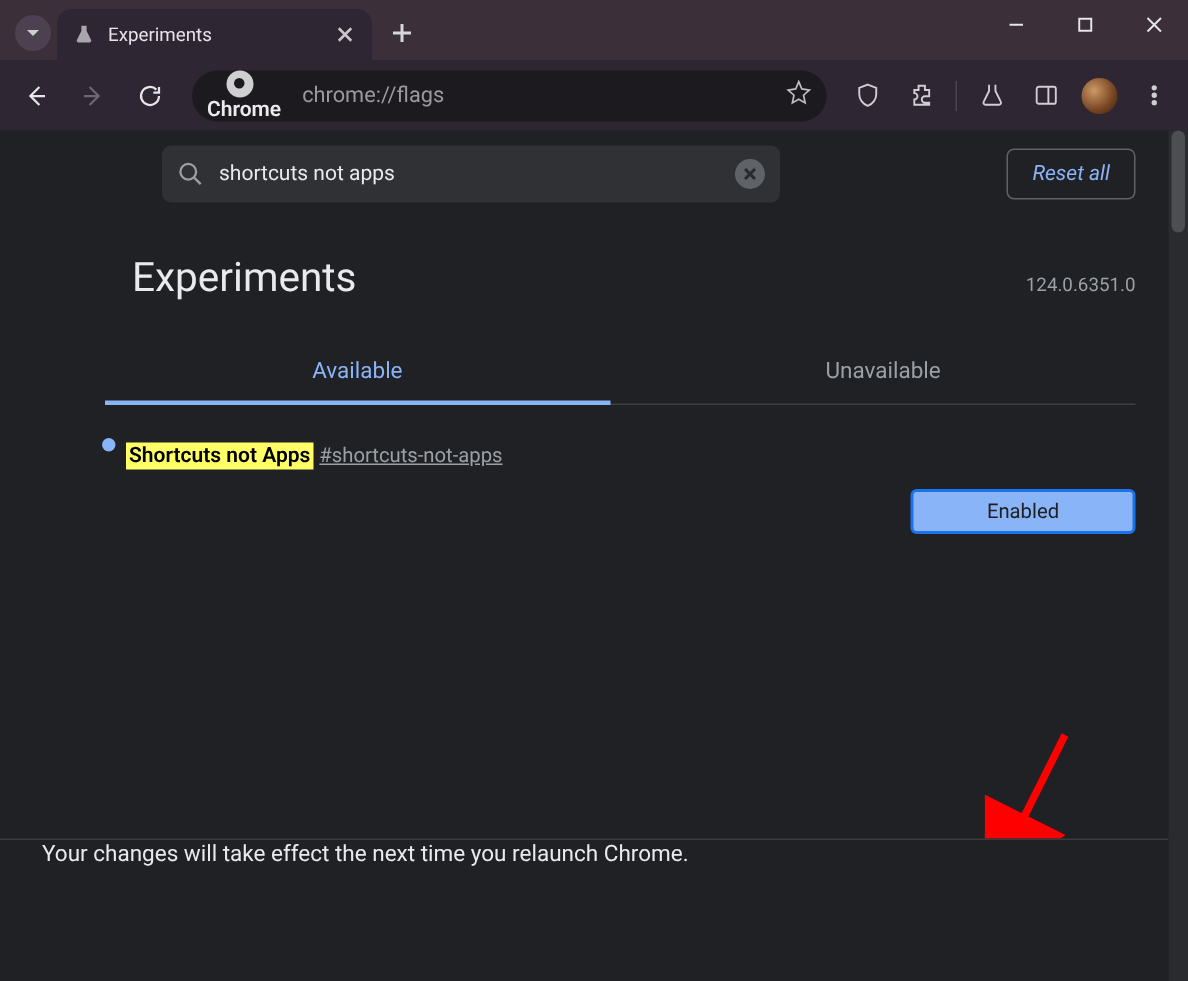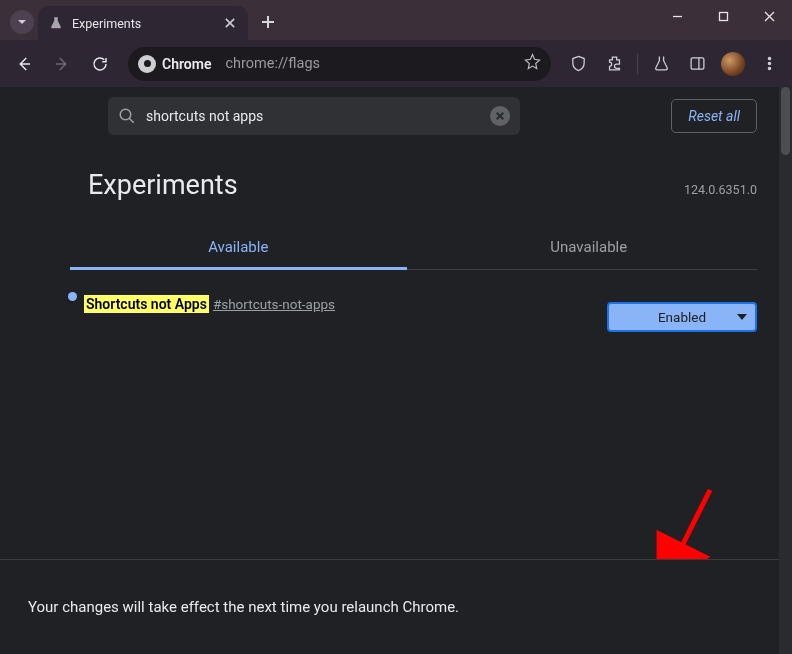--- a/index.html
+++ b/index.html
@@ -20,21 +20,21 @@
   .win-controls { position:absolute; right:0; top:0; display:flex; }
   .win-btn { width:46px; height:32px; display:flex; align-items:center; justify-content:center; cursor:pointer; }
   .win-btn svg { width:11px; height:11px; stroke:#e6e5e8; stroke-width:1.3; fill:none; }
 
   
   .toolbar { height: 47px; background: #2e2633; display:flex; align-items:center; padding: 0 8px; gap: 6px; }
   .nav-btn { width:32px; height:32px; border-radius:50%; display:flex; align-items:center; justify-content:center; cursor:pointer; }
   .nav-btn svg { width:18px; height:18px; stroke:#e6e5e8; stroke-width:2; fill:none; }
   .nav-btn.disabled svg { stroke:#6d6772; }
   .omnibox { flex:1; height:34px; background:#1c191f; border-radius:17px; display:flex; align-items:center; padding:0 10px 0 6px; margin: 0 6px; }
-  .chrome-chip { display:flex; align-items:center; background:transparent; padding:3px 8px 3px 4px; border-radius:12px; margin-right:6px; }
+  .chrome-chip { display:flex; align-items:center; background:transparent; padding:3px 8px 3px 4px; border-radius:12px; margin-right:6px;flex-direction:column; }
   .chrome-chip .cicon { width:18px; height:18px; border-radius:50%; background:#cfcfd2; margin-right:6px; display:flex; align-items:center; justify-content:center; }
   .chrome-chip .cicon::after { content:""; width:7px; height:7px; border-radius:50%; background:#1c191f; }
   .chrome-chip span { color:#eceaee; font-size:14px; font-weight:600; }
   .omnibox-url { color:#9b989f; font-size:14.5px; }
   .omnibox-star { margin-left:auto; }
   .omnibox-star svg { width:17px; height:17px; stroke:#bfbdc2; stroke-width:1.6; fill:none; }
   .tool-icon { width:30px; height:30px; display:flex; align-items:center; justify-content:center; cursor:pointer; }
   .tool-icon svg { width:17px; height:17px; stroke:#cfced2; stroke-width:1.8; fill:none; }
   .tool-sep { width:1px; height:20px; background:#4a4450; margin: 0 2px; }
   .avatar { width:24px; height:24px; border-radius:50%; background: radial-gradient(circle at 35% 35%, #c96 0%, #742 60%, #321 100%); }
@@ -61,26 +61,26 @@
   .tabbtn { flex:1; text-align:center; padding:13px 0; font-size:15px; color:#9aa0a6; cursor:pointer; position:relative; }
   .tabbtn.active { color:#8ab4f8; }
   .tabbtn.active::after { content:""; position:absolute; left:0; right:0; bottom:-1px; height:3px; background:#8ab4f8; }
 
   .flag { display:flex; align-items:flex-start; padding: 18px 0 0 0; gap:16px; position:relative; }
   .flag-dot { position:absolute; left:-2px; top:22px; width:9px; height:9px; border-radius:50%; background:#8ab4f8; }
   .flag-body { flex:1; padding-left:14px; }
   .flag-title { background:#ffff66; color:#000; font-size:14px; font-weight:600; padding:1px 2px; display:inline; }
   .flag-desc { color:#9aa0a6; font-size:13.5px; line-height:1.45; margin-top:6px; max-width:500px; }
   .flag-anchor { color:#9aa0a6; font-size:13.5px; text-decoration:underline; margin-top:8px; display:inline-block; cursor:pointer; }
-  .flag-select { width:150px; height:30px; background:#8ab4f8; border:2px solid #1a73e8; border-radius:4px; color:#202124; font-size:13.5px; padding:0 8px; cursor:pointer; appearance:none; position:relative; margin-top:0; text-align:center; }
+  .flag-select { width:150px; height:30px; background:#8ab4f8; border:2px solid #1a73e8; border-radius:4px; color:#202124; font-size:13.5px; padding:0 8px; cursor:pointer; appearance:none; position:relative; margin-top:24px; text-align:center; }
   .select-wrap { position:relative; margin-top:14px; }
   .select-wrap::after { content:""; position:absolute; right:10px; top:12px; border-left:5px solid transparent; border-right:5px solid transparent; border-top:6px solid #202124; pointer-events:none; }
 
   
-  .relaunch-bar { position:absolute; left:0; right:13px; bottom:0; height:95px; display:flex; align-items:center; padding:0 28px; border-top:1px solid #3a3b3e; background:#202124; }
+  .relaunch-bar { position:absolute; left:0; right:13px; bottom:0; height:95px; display:flex; padding:0 28px; border-top:1px solid #3a3b3e; background:#202124; }
   .relaunch-text { color:#e8eaed; font-size:15px; }
   .relaunch-btn { margin-left:auto; padding:12px 24px; background:#8ab4f8; color:#202124; border:none; border-radius:5px; font-size:14.5px; cursor:pointer; }
 
   
   .arrow-annot { position:absolute; pointer-events:none; }
 </style>
 </head>
 <body>
 
 <div class="titlebar">

